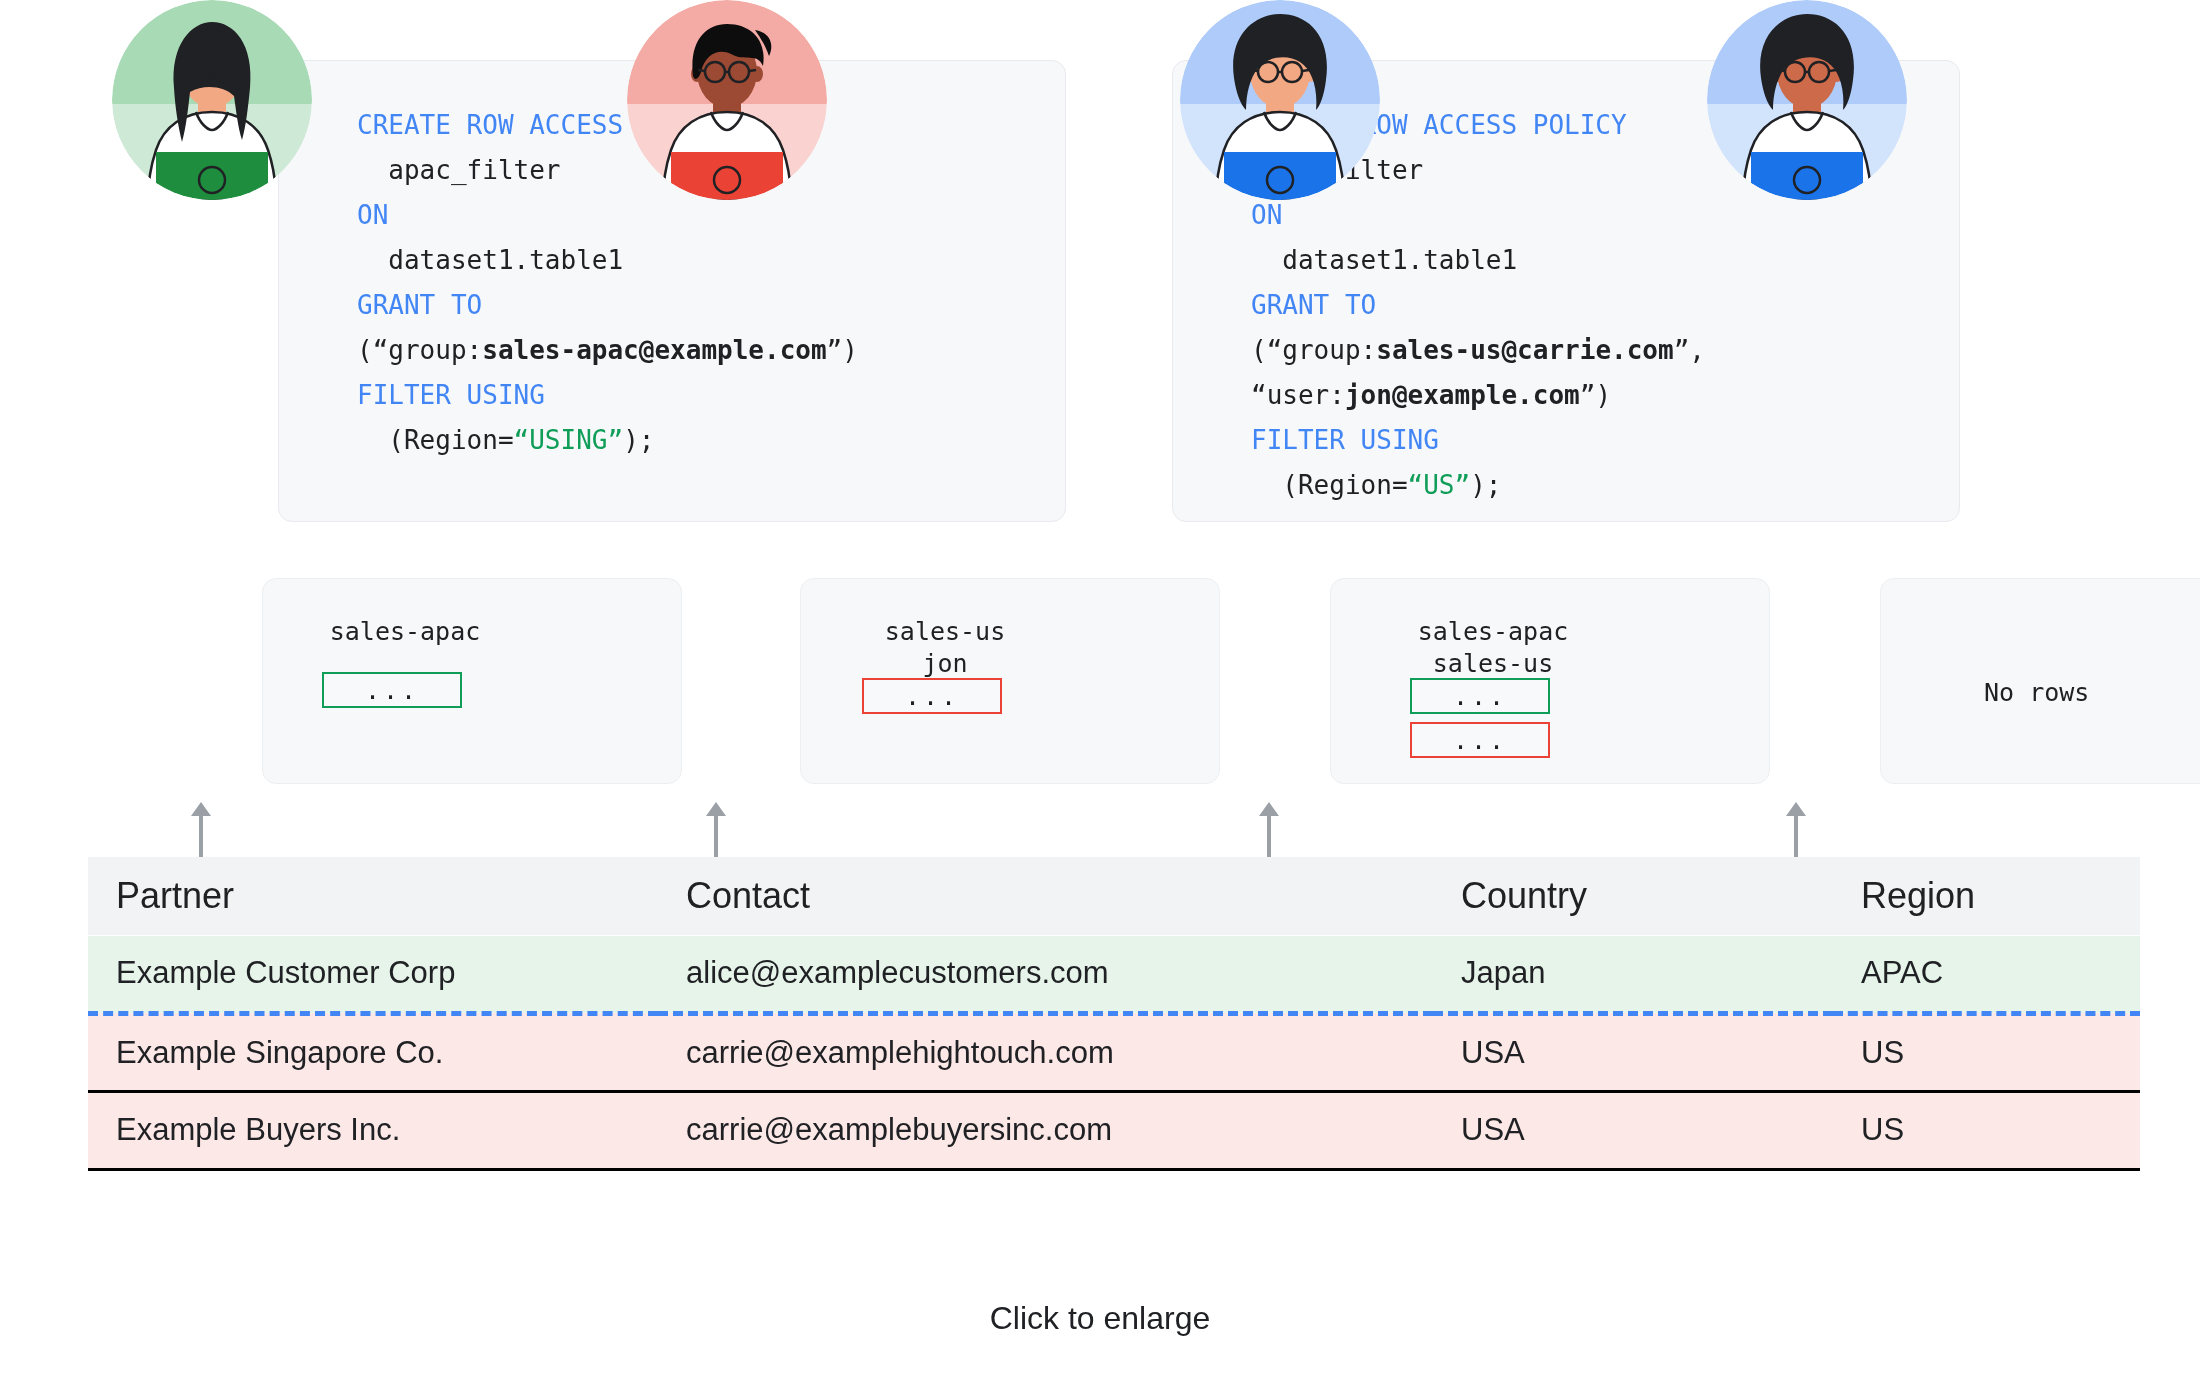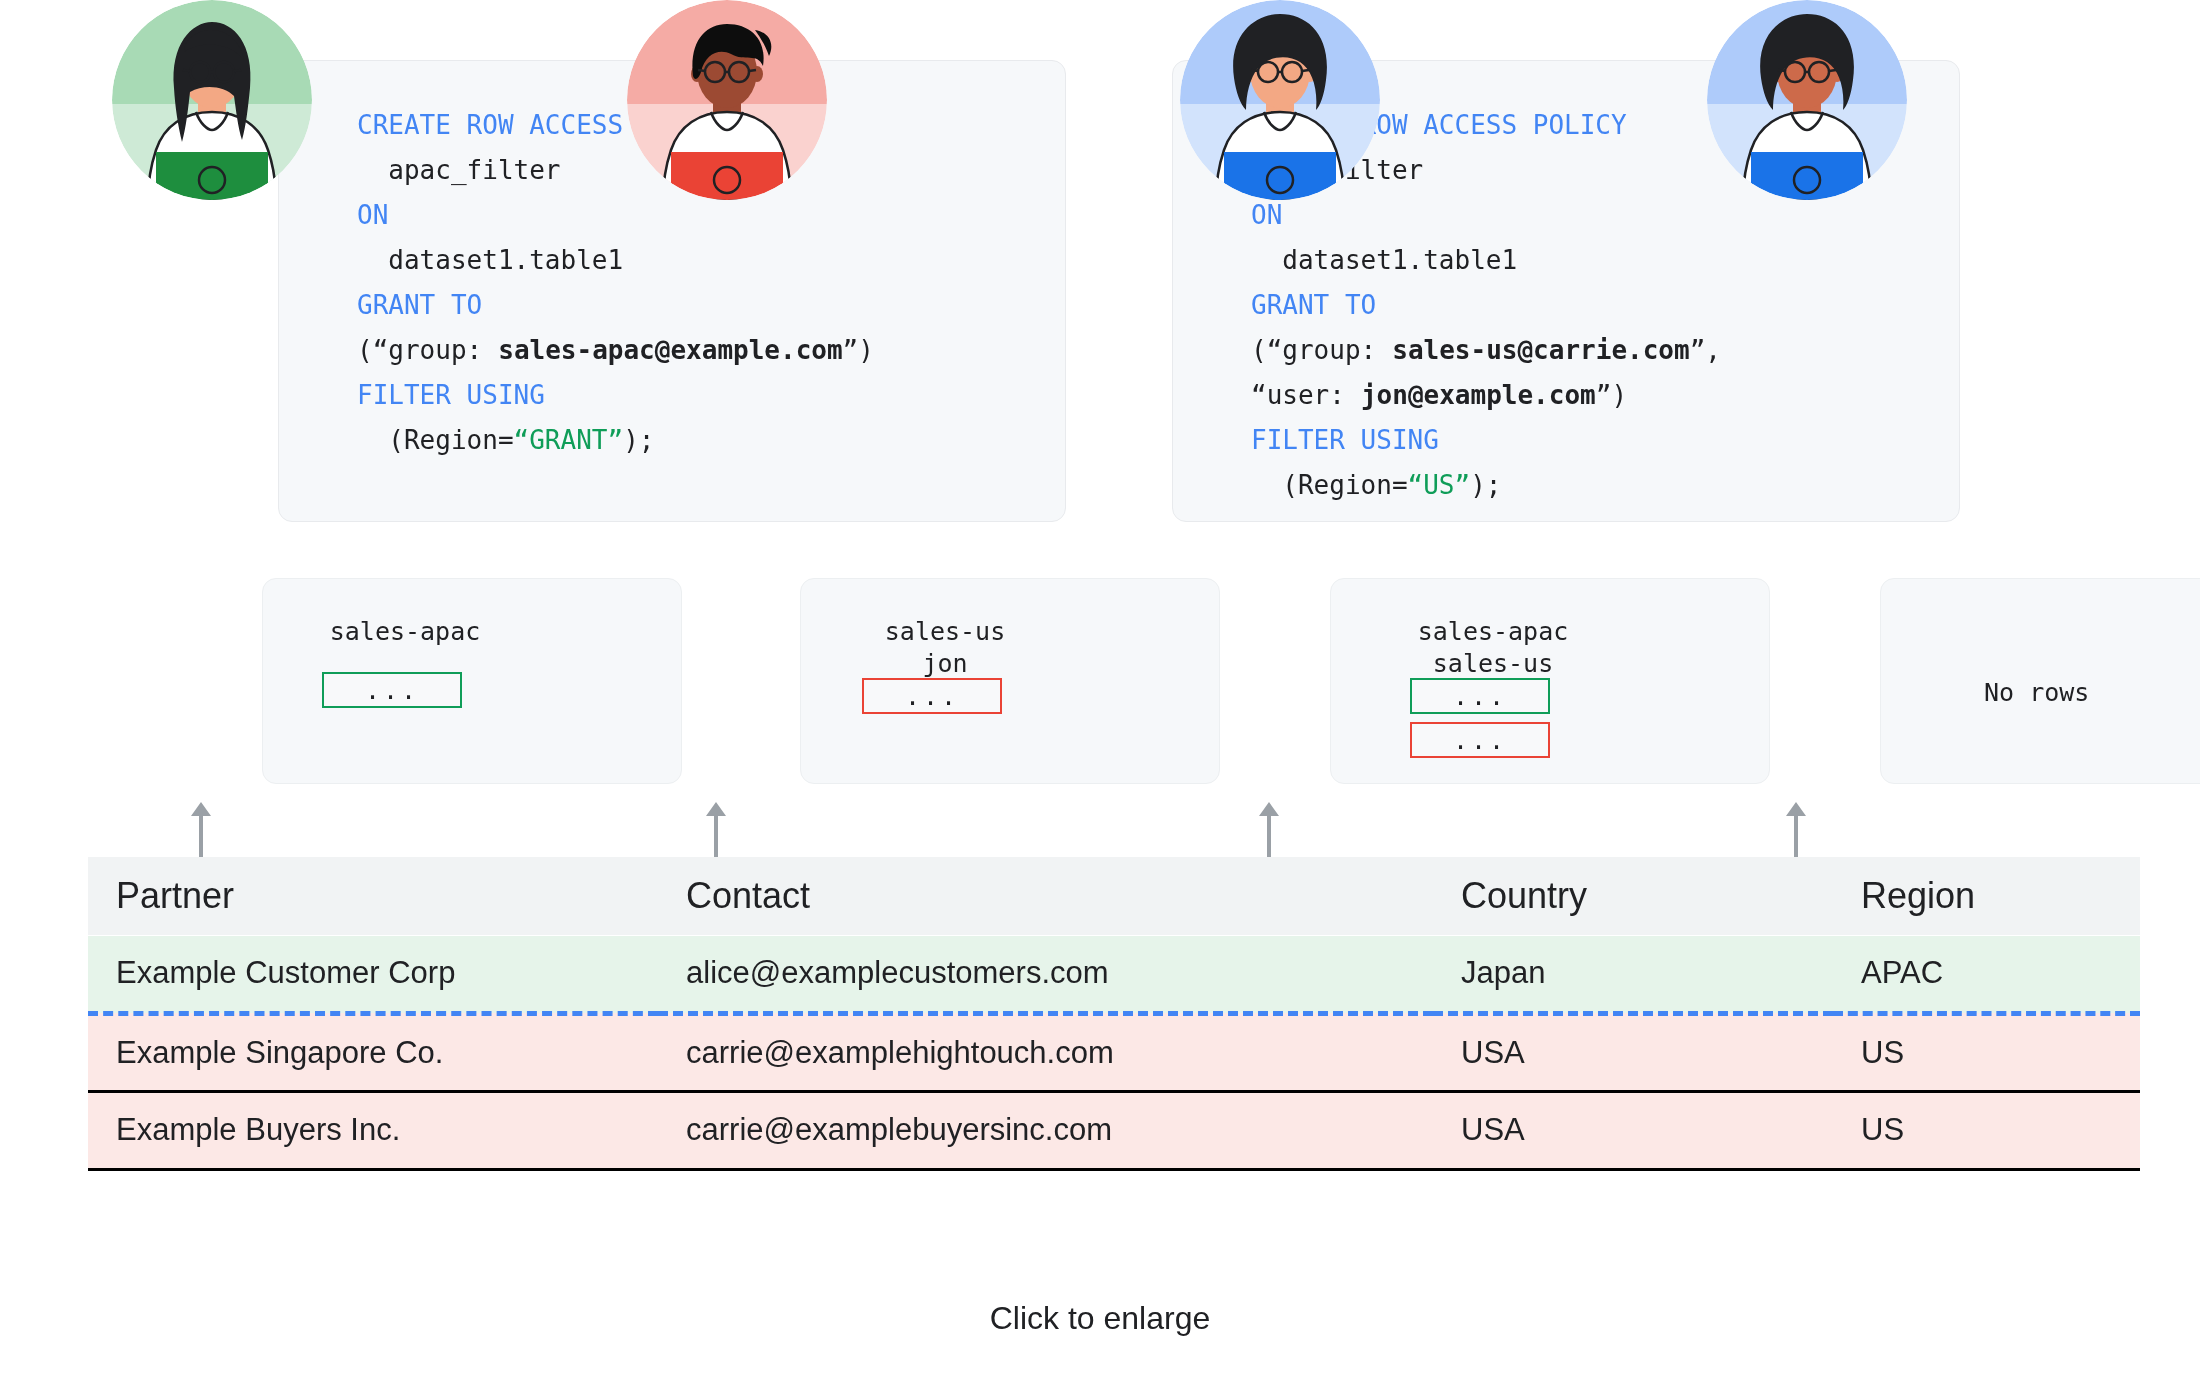--- a/index.html
+++ b/index.html
@@ -25,21 +25,21 @@
     line-height: 45px;
     color: #202124;
     padding: 42px 0 42px 0;
   }
   #code-left  { left: 278px;  top: 60px;  width: 788px;  height: 462px; }
   #code-right { left: 1172px; top: 60px;  width: 788px;  height: 462px; }
 
   .code-line { white-space: pre; padding-left: 0; }
   .kw   { color: #4285f4; }
   .str  { color: #0f9d58; }
-  .b    { font-weight: bold; color: #202124; margin-left: 16px; }
+  .b    { font-weight: bold; color: #202124; }
 
   .cl-left  { padding-left: 78px; }
   .cl-right { padding-left: 78px; }
 
   
   .persona {
     position: absolute;
     top: 578px;
     height: 206px;
     background: #f6f8fa;
@@ -155,21 +155,21 @@
 
 <div class="code-card" id="code-left">
   <div id="code-left-body">
       <div class="code-line cl-left"><span class="kw">CREATE ROW ACCESS POLICY</span></div>
       <div class="code-line cl-left"><span>  apac_filter</span></div>
       <div class="code-line cl-left"><span class="kw">ON</span></div>
       <div class="code-line cl-left"><span>  dataset1.table1</span></div>
       <div class="code-line cl-left"><span class="kw">GRANT TO</span></div>
       <div class="code-line cl-left"><span>(“group:</span><span class="b">sales-apac@example.com</span><span>”)</span></div>
       <div class="code-line cl-left"><span class="kw">FILTER USING</span></div>
-      <div class="code-line cl-left"><span>  (Region=</span><span class="str">“GRANT”</span><span>);</span></div>
+      <div class="code-line cl-left"><span>  (Region=</span><span class="str">“USING”</span><span>);</span></div>
     </div>
 </div>
 
 <div class="code-card" id="code-right">
   <div id="code-right-body">
       <div class="code-line cl-right"><span class="kw">CREATE ROW ACCESS POLICY</span></div>
       <div class="code-line cl-right"><span>  us_filter</span></div>
       <div class="code-line cl-right"><span class="kw">ON</span></div>
       <div class="code-line cl-right"><span>  dataset1.table1</span></div>
       <div class="code-line cl-right"><span class="kw">GRANT TO</span></div>

